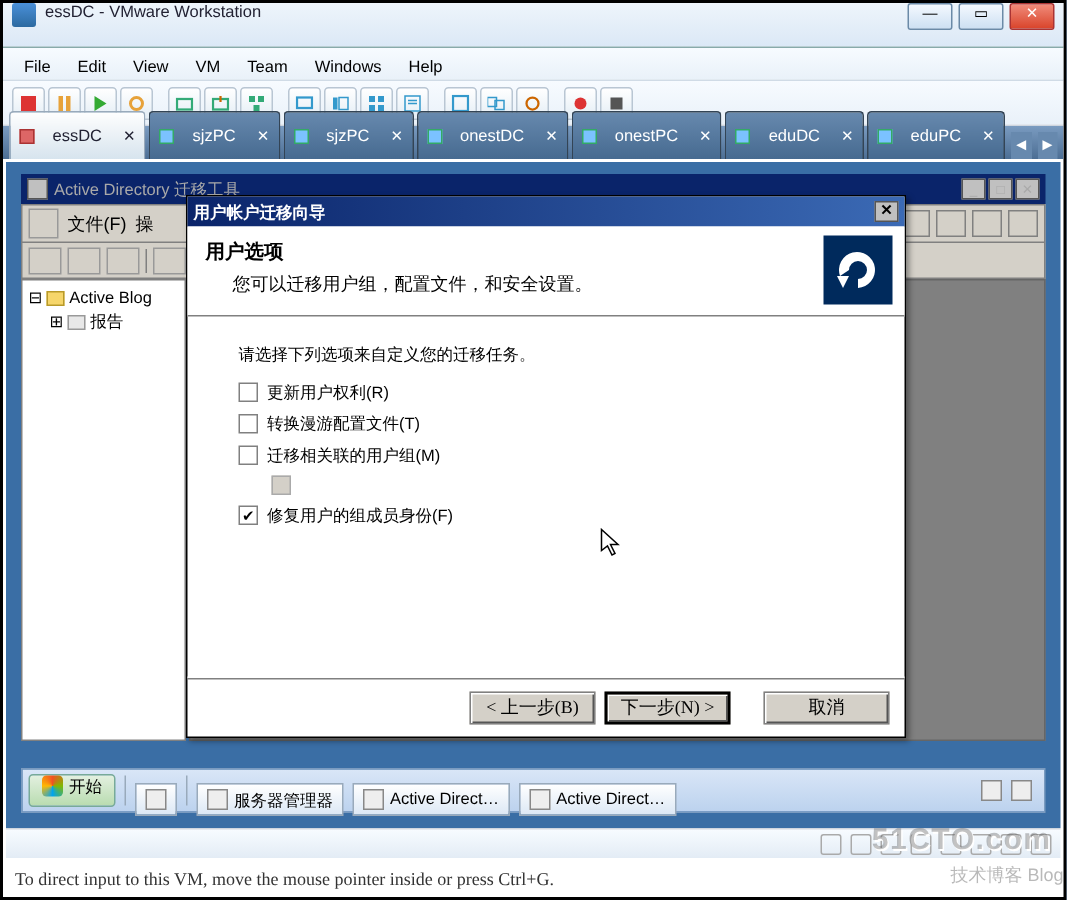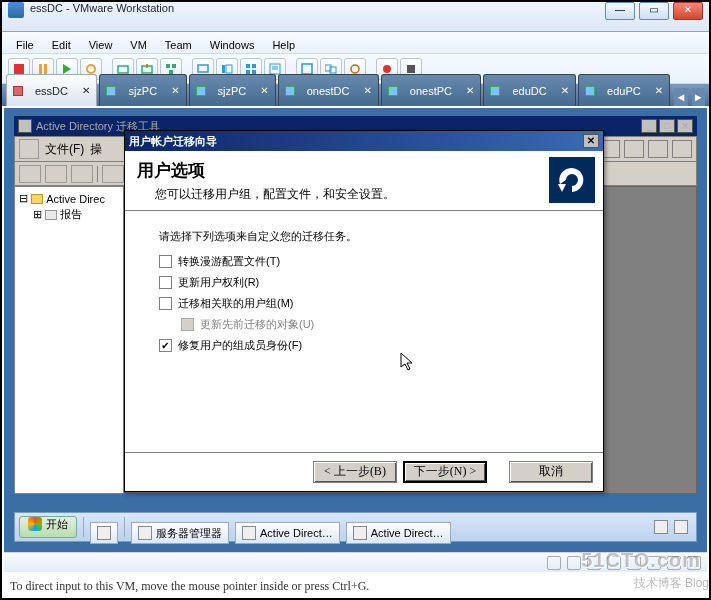--- a/index.html
+++ b/index.html
@@ -65,21 +65,21 @@
 .statusbar-outer .sb-ico { width: 14px; height: 14px; border: 1px solid #aaa; border-radius: 2px; }
 .hint { position: absolute; left: 8px; bottom: 4px; font-size: 12px; color: #333; font-family: Tahoma; }
 .watermark { position: absolute; right: 8px; bottom: 26px; font-size: 20px; font-weight: bold; color: rgba(80,80,80,.35); font-family: Arial; letter-spacing: 1px; text-shadow: 1px 1px #fff; }
 .wm2 { position: absolute; right: 0; bottom: 6px; font-size: 12px; color: rgba(80,80,80,.4); }
 
 
 .wizard { position: absolute; left: 120px; top: 22px; width: 480px; height: 362px; background: #ffffff; border: 1px solid #000; box-shadow: 2px 2px 4px rgba(0,0,0,.4); z-index: 50; }
 .wiz-title { height: 20px; background: linear-gradient(90deg,#0a246a,#3b6ab5); color: #fff; display: flex; align-items: center; padding: 0 4px; font-size: 12px; font-weight: bold; font-family: "SimSun"; }
 .wiz-title .x { margin-left: auto; width: 16px; height: 14px; background: #c0c0c0; color: #000; border: 1px solid #555; text-align: center; line-height: 12px; font-weight: bold; cursor: pointer; font-size: 10px; }
 .wiz-head { height: 60px; background: #fff; border-bottom: 1px solid #808080; position: relative; padding: 8px 12px; }
-.wiz-head h3 { font-size: 17px; font-weight: bold; font-family: Liberation Serif, serif; }
+.wiz-head h3 { font-size: 13px; font-weight: bold; font-family: Liberation Serif, serif; }
 .wiz-head p { font-size: 12px; margin-top: 4px; margin-left: 18px; font-family: "SimSun"; }
 .wiz-logo { position: absolute; right: 8px; top: 6px; width: 46px; height: 46px; background: #002a5c; display: flex; align-items: center; justify-content: center; }
 .wiz-logo svg { fill: #fff; }
 .wiz-body { padding: 18px 34px; font-family: "SimSun"; font-size: 12px; }
 .wiz-body .intro { margin-bottom: 10px; }
 .chk-row { display: flex; align-items: center; gap: 6px; margin: 6px 0; }
 .chk-row.indent { margin-left: 22px; color: #808080; }
 .chk { width: 13px; height: 13px; border: 1px solid #808080; background: #fff; display: flex; align-items: center; justify-content: center; font-size: 10px; cursor: pointer; }
 .chk.disabled { background: #d4d0c8; border-color: #aaa; }
 .chk.checked::after { content: "✔"; font-size: 10px; }
@@ -279,21 +279,21 @@
       <div class="btn2"></div>
       <div class="btn2"></div>
       <span style="border-left:1px solid #808080;height:16px"></span>
       <div class="btn2"></div>
     </div>
 
     <div class="tree">
       <div class="tree-row">
         <span>⊟</span>
         <span class="fold"></span>
-        <span class="label">Active Direc</span>
+        <span class="label">Active Blog</span>
       </div>
       <div class="tree-row report" style="margin-left:14px">
         <span>⊞</span>
         <span class="fold"></span>
         <span class="label">报告</span>
       </div>
     </div>
 
     <div class="main-gray"></div>
 
@@ -309,33 +309,32 @@
           <svg width="32" height="32" viewBox="0 0 32 32">
               <path d="M4 20 A12 12 0 1 1 16 28 L16 22 A6 6 0 1 0 10 16 Z" fill="#fff"></path>
               <polygon points="2,20 10,20 6,28" fill="#fff"></polygon>
             </svg>
         </div>
       </div>
       <div class="wiz-body">
         <div class="intro">请选择下列选项来自定义您的迁移任务。</div>
         <div class="chk-row">
           <div class="chk"></div>
-          <span>转换漫游配置文件(T)</span>
+          <span>更新用户权利(R)</span>
         </div>
         <div class="chk-row">
           <div class="chk"></div>
-          <span>更新用户权利(R)</span>
+          <span>转换漫游配置文件(T)</span>
         </div>
         <div class="chk-row">
           <div class="chk"></div>
           <span>迁移相关联的用户组(M)</span>
         </div>
         <div class="chk-row indent">
           <div class="chk disabled"></div>
-          <span>更新先前迁移的对象(U)</span>
         </div>
         <div class="chk-row">
           <div class="chk checked"></div>
           <span>修复用户的组成员身份(F)</span>
         </div>
       </div>
       <div class="wiz-foot">
         <button class="wiz-btn">&lt; 上一步(B)</button>
         <button class="wiz-btn default">下一步(N) &gt;</button>
         <span style="width:10px"></span>

